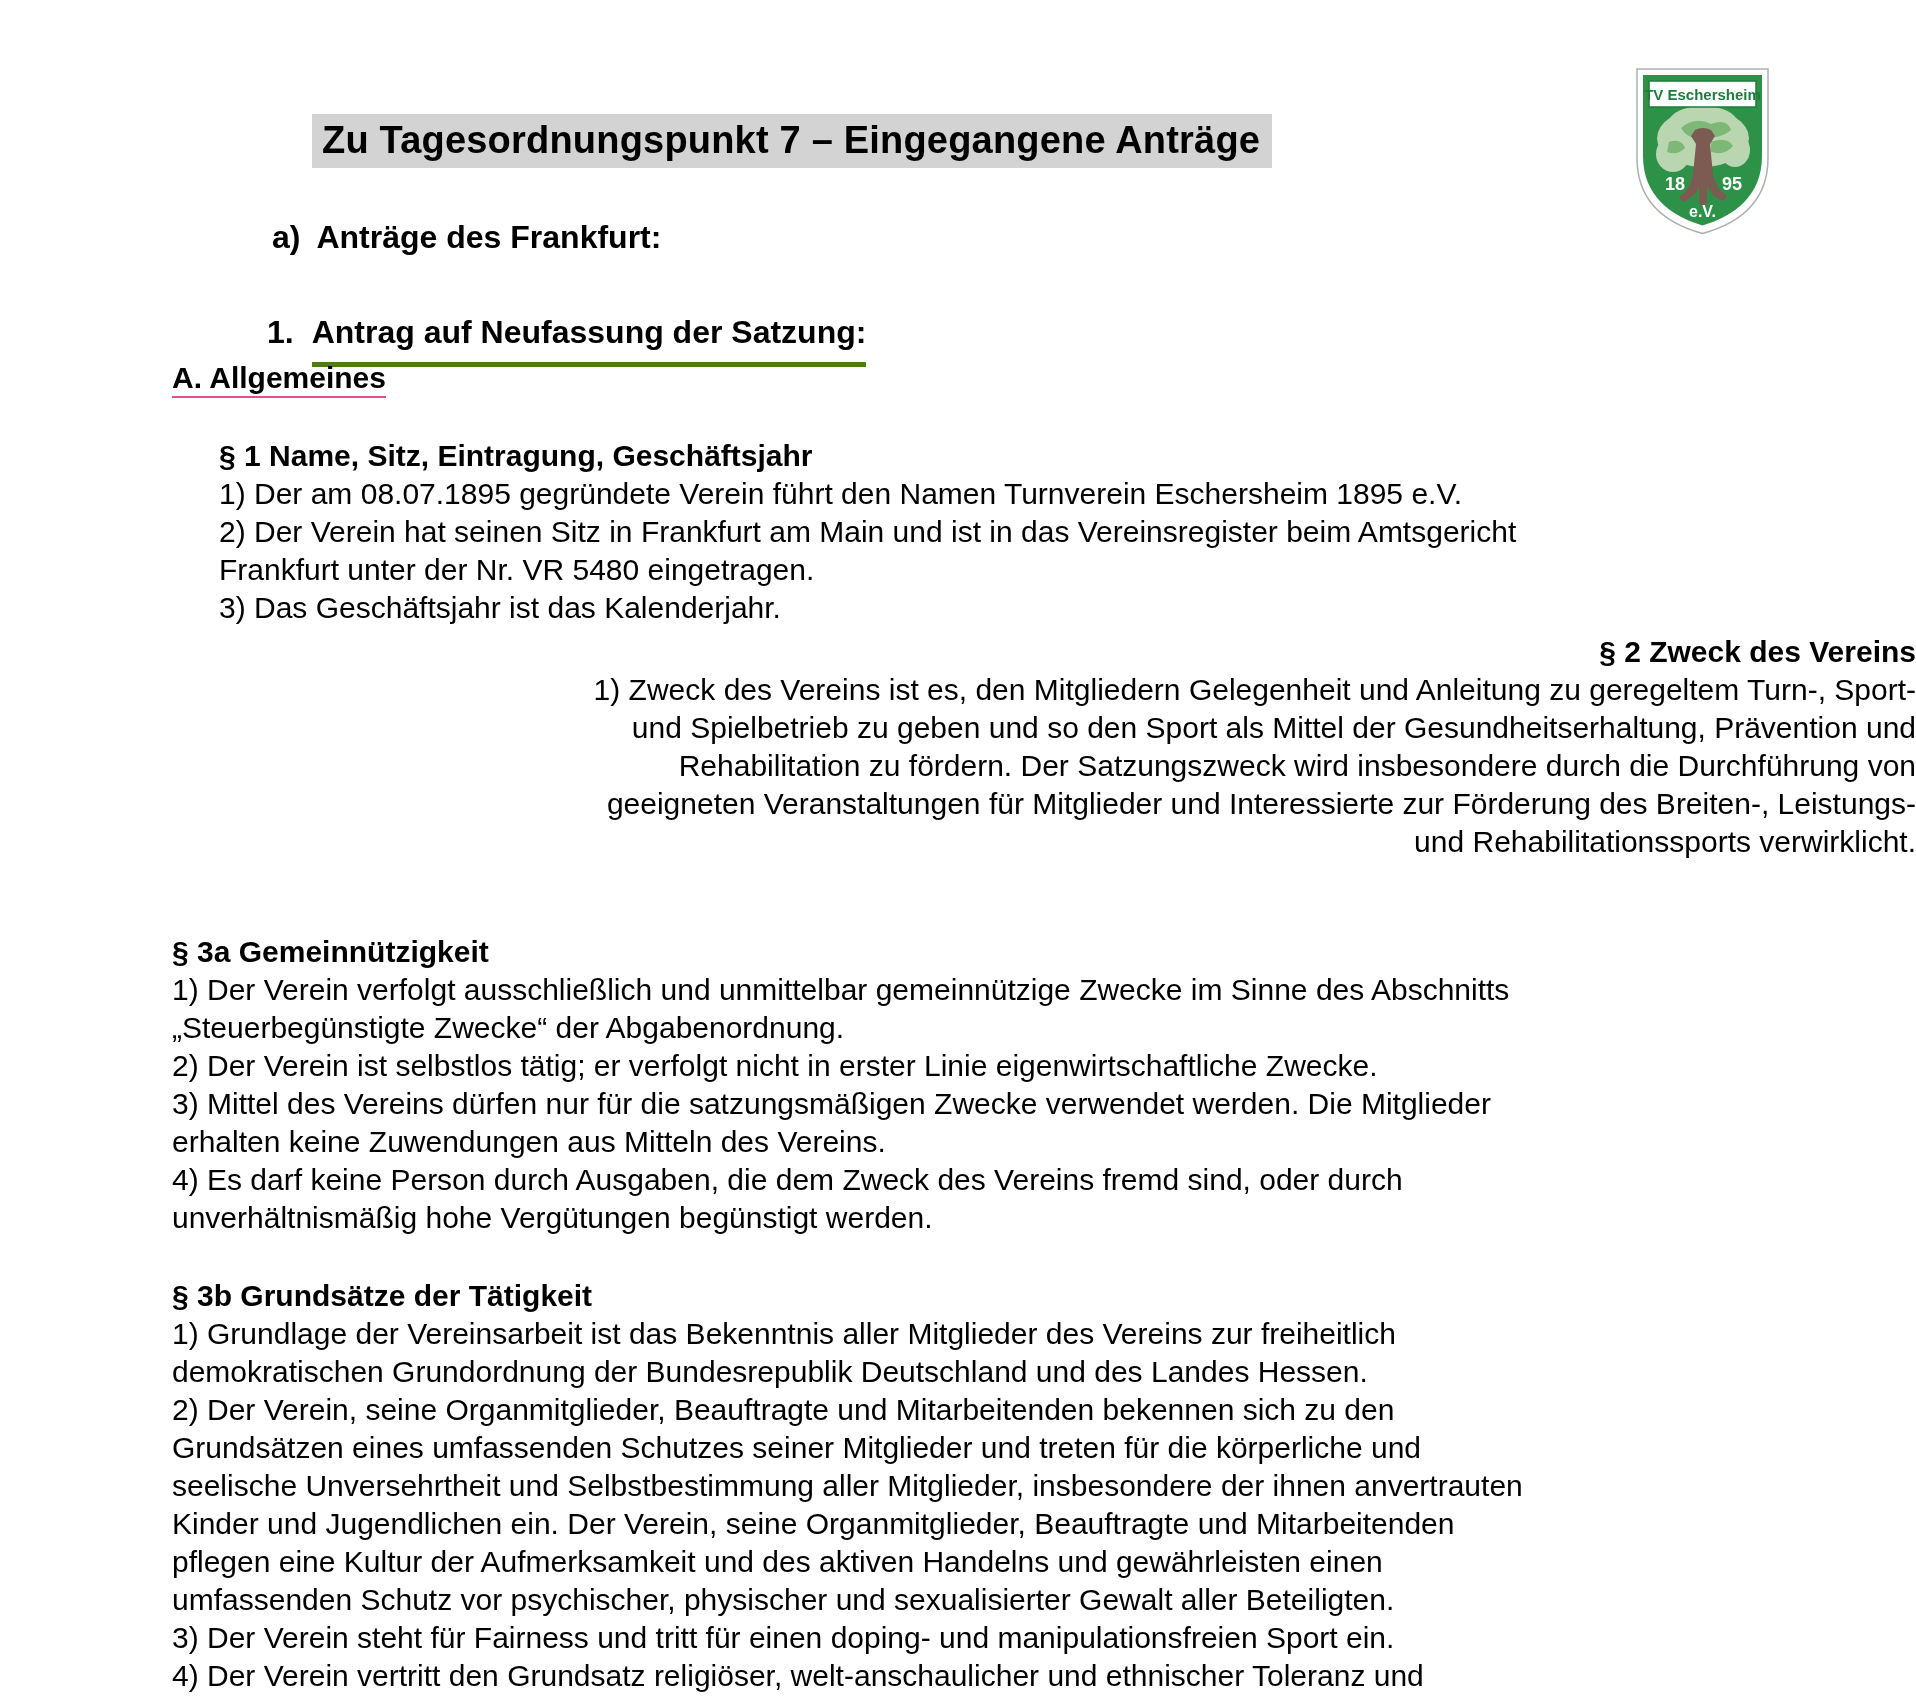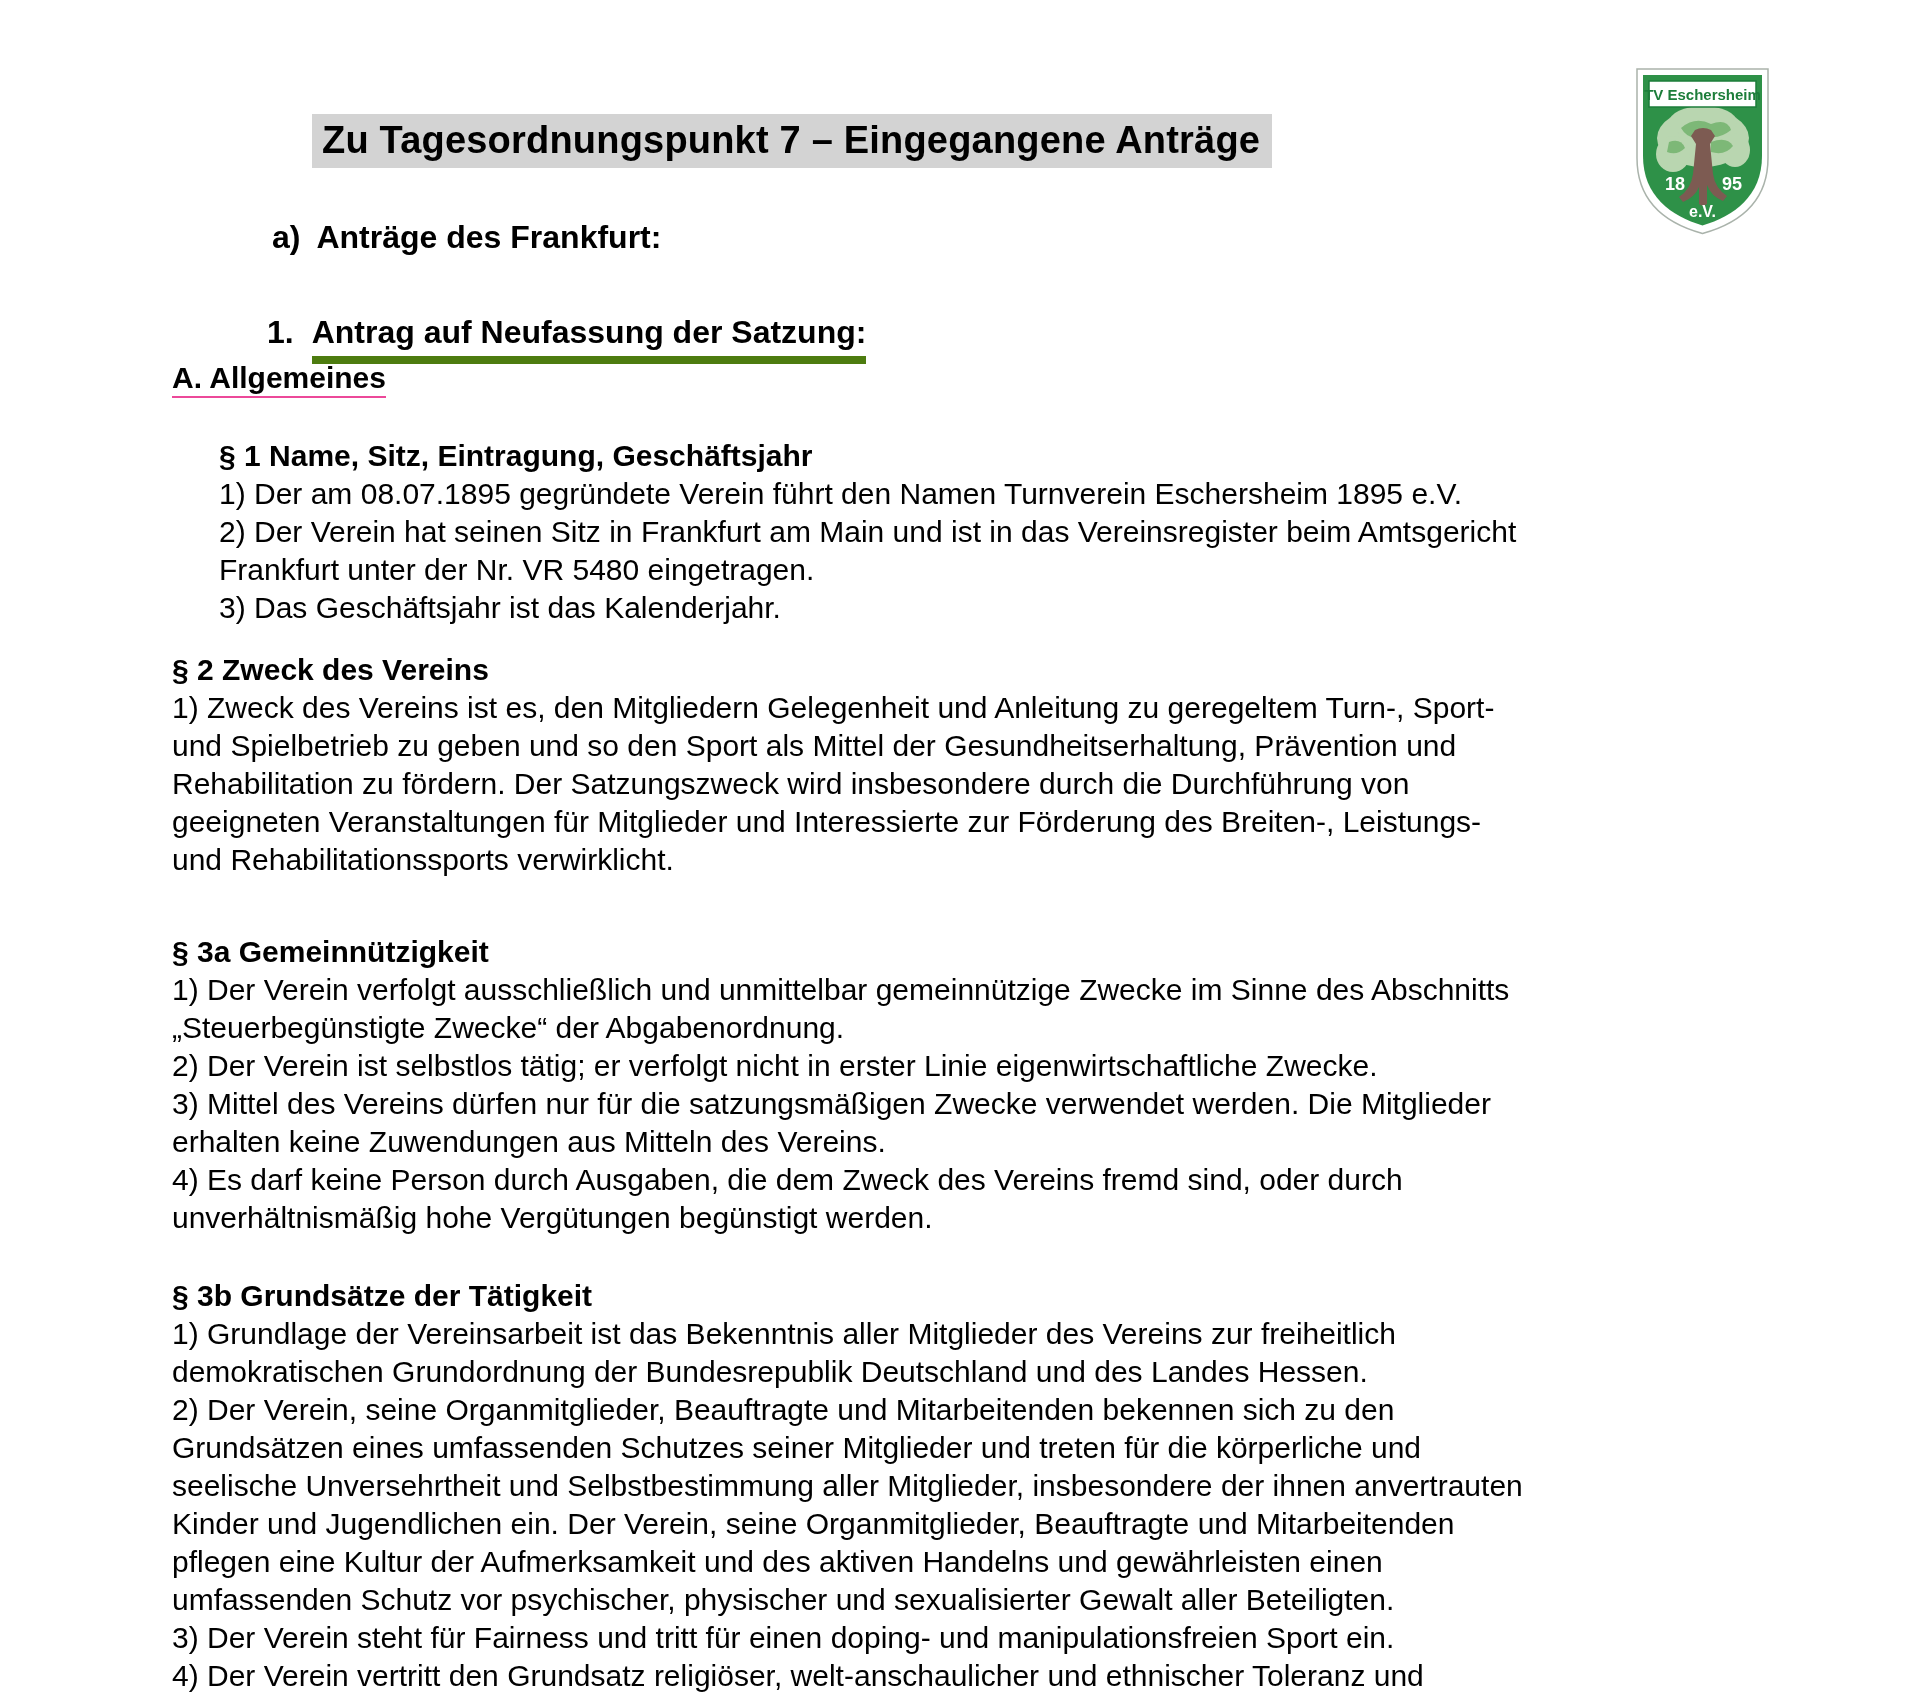--- a/index.html
+++ b/index.html
@@ -22,35 +22,35 @@
   .row-a{
     position:absolute;left:272px;top:219px;
     font-size:32px;font-weight:bold;line-height:36px;
     display:flex;gap:16px;white-space:nowrap;
   }
   .row-1{
     position:absolute;left:267px;top:314px;
     font-size:32px;font-weight:bold;line-height:36px;
     display:flex;gap:18px;white-space:nowrap;
   }
-  .row-1 .u{border-bottom:8px solid #4d7c0f;padding-bottom:6px;}
+  .row-1 .u{border-bottom:5px solid #4d7c0f;padding-bottom:12px;}
   .part-heading{
     position:absolute;left:172px;top:361px;
     font-size:30px;font-weight:bold;line-height:34px;
     border-bottom:2px solid #ec4899;padding-bottom:1px;
     white-space:nowrap;
   }
   .section{
     position:absolute;left:172px;width:1744px;
     font-size:30px;line-height:38px;
   }
   .section .sec-heading{font-weight:bold;white-space:nowrap;}
   .section .sec-body{white-space:pre-line;}
   #sec-0{top:437px;margin-left:47px;}
-  #sec-1{top:651px;}
+  #sec-1{top:633px;text-align:right;}
   #sec-2{top:933px;}
   #sec-3{top:1277px;}
   .logo{position:absolute;left:1633px;top:66px;width:139px;height:170px;}
 </style>
 </head>
 <body>
 
 <div class="page">
 
   <div class="title-band">Zu Tagesordnungspunkt 7 – Eingegangene Anträge</div>

